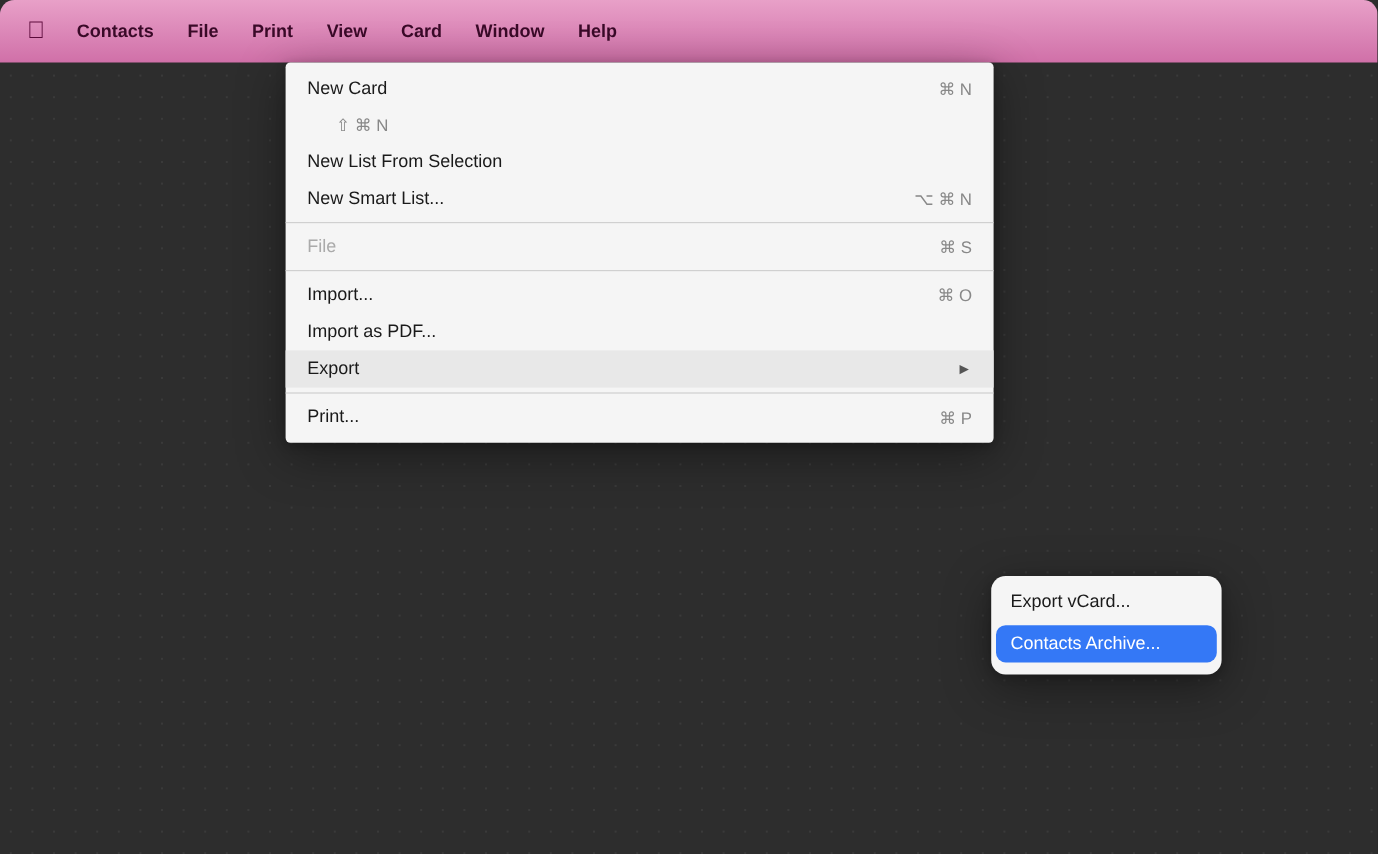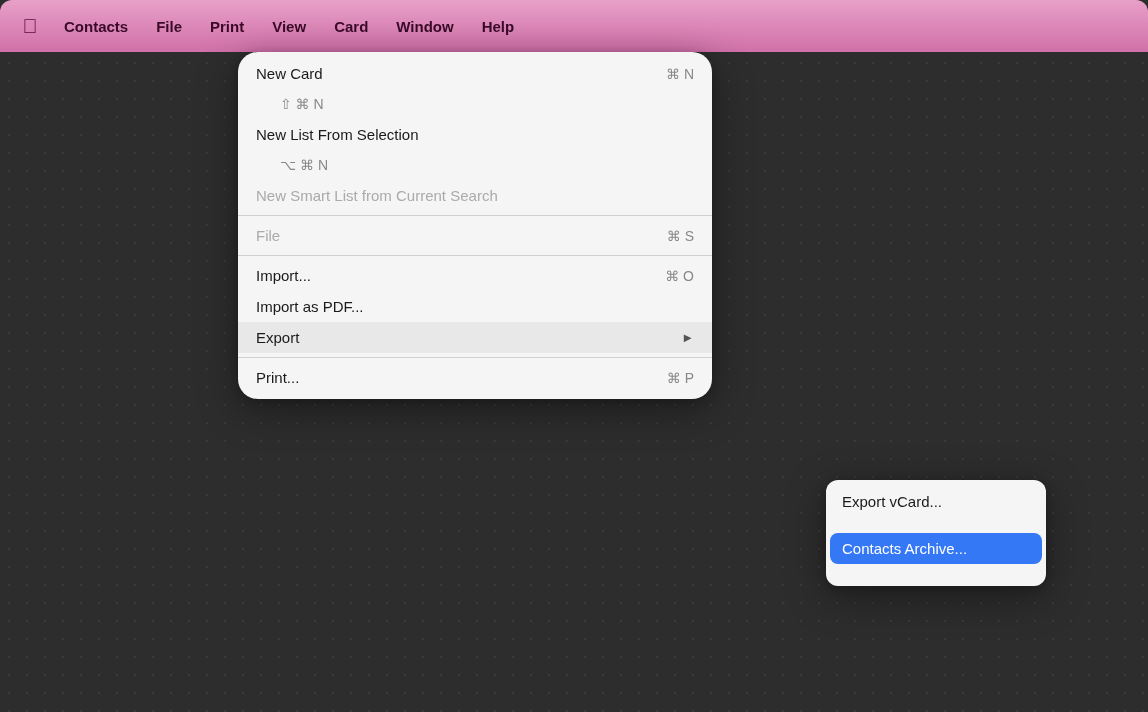--- a/index.html
+++ b/index.html
@@ -64,23 +64,23 @@
     .menubar-item.app-name {
       font-weight: 700;
       font-size: 15px;
     }
 
     
     .dropdown {
       position: absolute;
       top: 52px;
       left: 238px;
-      width: 474px;
+      width: 590px;
       background: #f5f5f5;
-      border-radius: 20px;
+      border-radius: 4px;
       box-shadow: 0 10px 40px rgba(0,0,0,0.4), 0 2px 8px rgba(0,0,0,0.2);
       padding: 6px 0;
       z-index: 200;
     }
 
     .menu-item {
       display: flex;
       align-items: center;
       justify-content: space-between;
       padding: 7px 18px;
@@ -120,21 +120,21 @@
       height: 1px;
       background: #d0d0d0;
       margin: 4px 0;
     }
 
     
     .submenu {
       position: absolute;
       top: 480px;
       left: 826px;
-      width: 220px;
+      width: 192px;
       background: #f5f5f5;
       border-radius: 12px;
       box-shadow: 0 10px 40px rgba(0,0,0,0.4), 0 2px 8px rgba(0,0,0,0.2);
       padding: 6px 0;
       z-index: 300;
     }
 
     .submenu-item {
       display: flex;
       align-items: center;
@@ -142,21 +142,21 @@
       cursor: pointer;
       font-size: 15px;
       color: #1a1a1a;
       min-height: 30px;
     }
 
     .submenu-item.selected {
       background: #3478f6;
       color: white;
       border-radius: 8px;
-      margin: 16px 4px;
+      margin: 4px 4px;
       padding: 7px 12px;
     }
   </style>
 </head>
 <body>
 
 <div class="background"></div>
 
 <div class="menubar">
   <div class="menubar-apple">
@@ -177,25 +177,22 @@
     <span class="menu-item-shortcut">⌘ N</span>
   </div>
   <div class="menu-item">
     <span class="menu-item-shortcut">⇧ ⌘ N</span>
   </div>
   <div class="menu-item">
     <span class="menu-item-label">New List From Selection</span>
     <span class="menu-item-shortcut"></span>
   </div>
   <div class="menu-item">
+    <span class="menu-item-label">New Smart List...</span>
     <span class="menu-item-shortcut">⌥ ⌘ N</span>
-  </div>
-  <div class="menu-item disabled">
-    <span class="menu-item-label">New Smart List from Current Search</span>
-    <span class="menu-item-shortcut"></span>
   </div>
 
   <div class="menu-divider"></div>
 
   <div class="menu-item disabled">
     <span class="menu-item-label">File</span>
     <span class="menu-item-shortcut">⌘ S</span>
   </div>
 
   <div class="menu-divider"></div>

